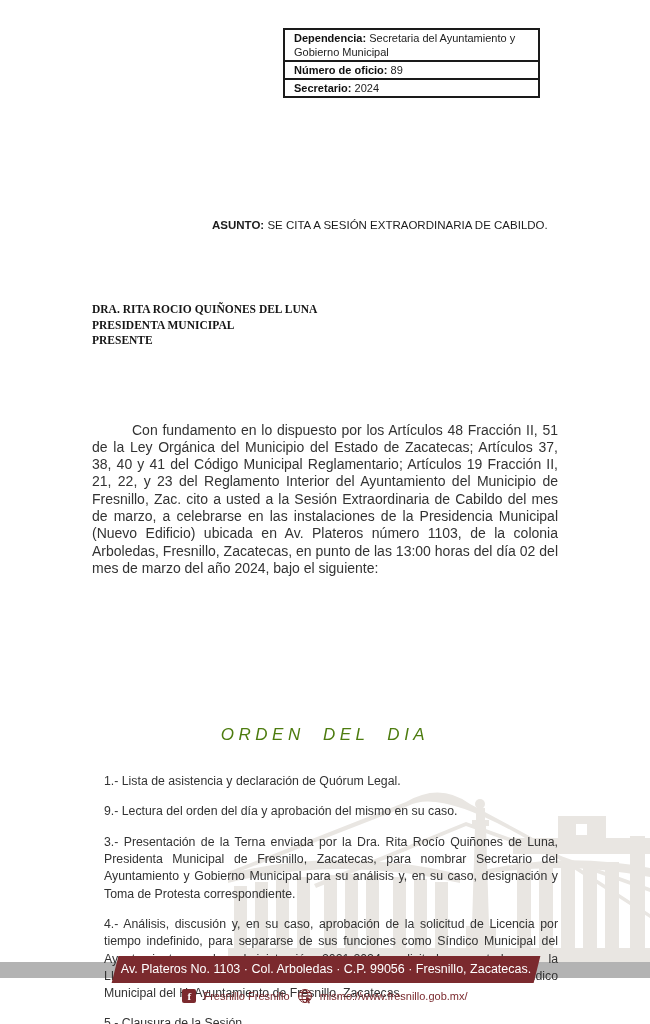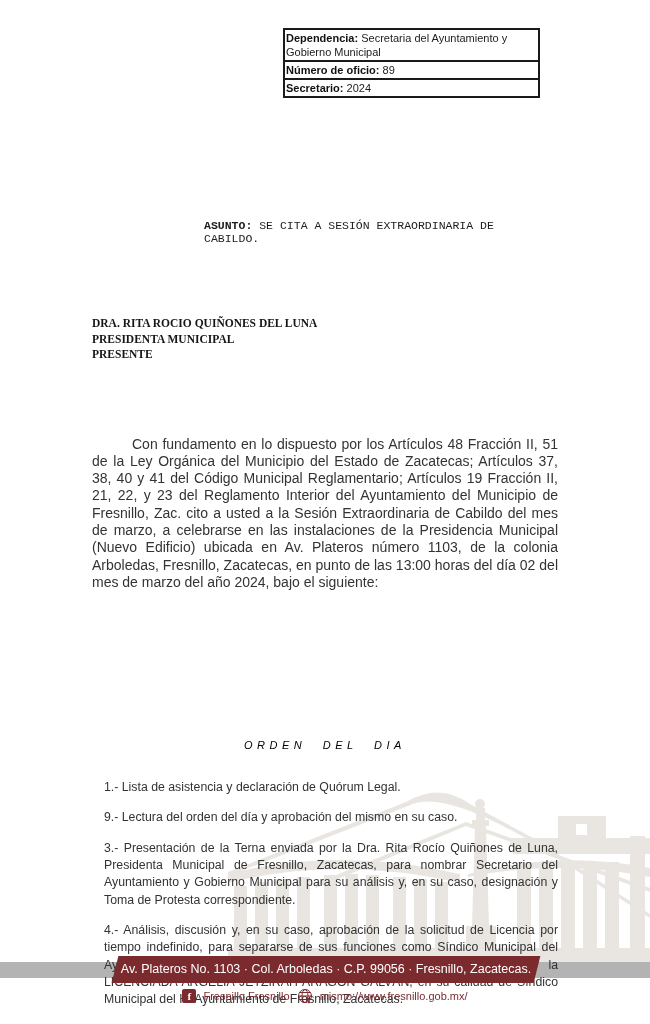--- a/index.html
+++ b/index.html
@@ -2,39 +2,39 @@
 <html><head>
 <meta charset="utf-8">
 <style>
   html,body{margin:0;padding:0;background:#ffffff;}
   .page{position:relative;width:650px;height:1024px;background:#ffffff;overflow:hidden;
         font-family:"Liberation Sans",sans-serif;color:#2e2e2e;}
 
   
   .hdr-table{position:absolute;left:283px;top:28px;width:257px;border-collapse:collapse;
              font-size:11px;color:#222;}
-  .hdr-table td{border:2px solid #1a1a1a;padding:1px 1px;line-height:14px;}
+  .hdr-table td{border:2px solid #1a1a1a;padding:1px 9px;line-height:14px;}
   .hdr-table b{font-weight:bold;color:#111;}
 
   
-  .subject{position:absolute;left:204px;top:149px;width:346px;
-           font-family:Liberation Mono, monospace;font-size:11.5px;color:#1c1c1c;}
+  .subject{position:absolute;left:212px;top:149px;width:346px;
+           font-family:Liberation Sans, sans-serif;font-size:11.5px;color:#1c1c1c;}
   .subject b{font-weight:bold;}
 
   
   .addressee{position:absolute;left:92px;top:220px;
              font-family:"Liberation Serif",serif;font-weight:bold;
              font-size:11.5px;line-height:15.5px;color:#161616;}
 
   
   .body-par{position:absolute;left:92px;top:293px;width:466px;
             font-size:14px;line-height:17.3px;text-align:justify;text-indent:40px;color:#333;}
 
   .orden-title{position:absolute;left:92px;top:441px;width:466px;text-align:center;
-               font-style:italic;font-size:11px;letter-spacing:4.5px;word-spacing:9px;color:#000000;}
+               font-style:italic;font-size:17px;letter-spacing:4.5px;word-spacing:9px;color:#4d7c0f;}
 
   .orden-items{position:absolute;left:92px;top:469px;width:466px;
                font-size:12.3px;line-height:17.3px;color:#333;}
   .orden-items p{margin:0 0 13px 12px;}
   .orden-items p.justify{text-align:justify;}
 
   
   .watermark{position:absolute;left:228px;top:776px;width:422px;height:188px;z-index:0;}
   .txt{position:relative;z-index:1;}
 

